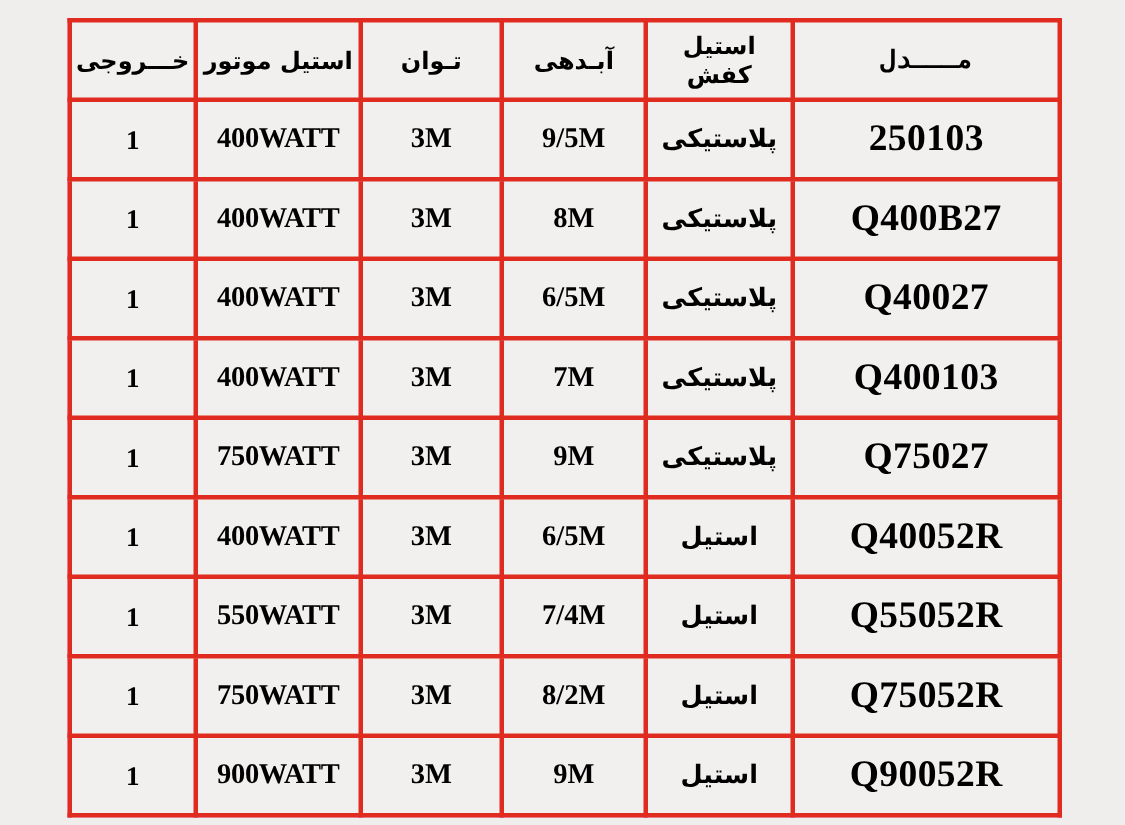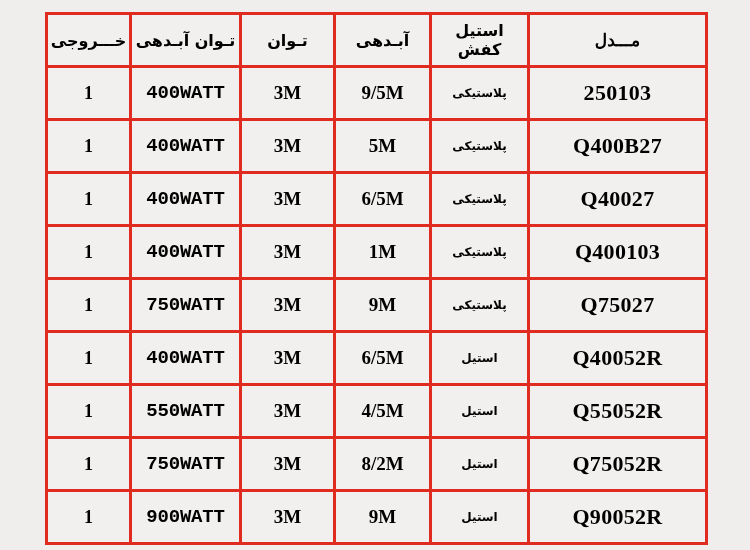--- a/index.html
+++ b/index.html
@@ -54,48 +54,48 @@
     font-size: 18px;
     letter-spacing: 0.5px;
   }
   thead th.fa {
     font-family: "DejaVu Sans", sans-serif;
     font-size: 16px;
     font-weight: bold;
   }
   td.fa {
     font-family: "DejaVu Sans", sans-serif;
-    font-size: 12px;
+    font-size: 17px;
     font-weight: bold;
   }
   td.model {
     font-family: "Liberation Serif", serif;
-    font-size: 22px;
+    font-size: 25px;
     font-weight: bold;
     letter-spacing: 0.3px;
   }
   td.num {
     font-family: "Liberation Serif", serif;
     font-size: 19px;
     font-weight: bold;
     margin-left: 24px;
   }
   td.power {
-    font-family: Liberation Mono, monospace;
+    font-family: Liberation Serif, serif;
     font-size: 19px;
     font-weight: bold;
     letter-spacing: -0.2px;
   }
   td.output {
     font-family: "Liberation Serif", serif;
     font-size: 18px;
     font-weight: bold;
   }
   thead th.model-head {
-    font-family: Liberation Serif, serif;
+    font-family: Liberation Mono, monospace;
     font-size: 17px;
     letter-spacing: 2px;
   }
 </style>
 </head>
 <body>
 
 <div class="page">
   <div class="table-wrap">
     <table class="spec">
@@ -103,57 +103,57 @@
         <col class="c-output">
         <col class="c-power">
         <col class="c-flow">
         <col class="c-height">
         <col class="c-body">
         <col class="c-model">
       </colgroup>
       <thead>
         <tr>
           <th class="fa">خـــروجی</th>
-          <th class="fa">تـوان آبـدهی</th>
+          <th class="fa">استیل موتور</th>
           <th class="fa">تـوان</th>
           <th class="fa">آبـدهی</th>
           <th class="fa">استیل کفش</th>
           <th class="model-head">مـــدل</th>
         </tr>
       </thead>
       <tbody>
         <tr>
           <td class="output">1</td>
           <td class="power">400WATT</td>
           <td class="num">3M</td>
           <td class="num">9/5M</td>
           <td class="fa">پلاستیکی</td>
           <td class="model">250103</td>
         </tr>
         <tr>
           <td class="output">1</td>
           <td class="power">400WATT</td>
           <td class="num">3M</td>
-          <td class="num">5M</td>
+          <td class="num">8M</td>
           <td class="fa">پلاستیکی</td>
           <td class="model">Q400B27</td>
         </tr>
         <tr>
           <td class="output">1</td>
           <td class="power">400WATT</td>
           <td class="num">3M</td>
           <td class="num">6/5M</td>
           <td class="fa">پلاستیکی</td>
           <td class="model">Q40027</td>
         </tr>
         <tr>
           <td class="output">1</td>
           <td class="power">400WATT</td>
           <td class="num">3M</td>
-          <td class="num">1M</td>
+          <td class="num">7M</td>
           <td class="fa">پلاستیکی</td>
           <td class="model">Q400103</td>
         </tr>
         <tr>
           <td class="output">1</td>
           <td class="power">750WATT</td>
           <td class="num">3M</td>
           <td class="num">9M</td>
           <td class="fa">پلاستیکی</td>
           <td class="model">Q75027</td>
@@ -163,21 +163,21 @@
           <td class="power">400WATT</td>
           <td class="num">3M</td>
           <td class="num">6/5M</td>
           <td class="fa">استیل</td>
           <td class="model">Q40052R</td>
         </tr>
         <tr>
           <td class="output">1</td>
           <td class="power">550WATT</td>
           <td class="num">3M</td>
-          <td class="num">4/5M</td>
+          <td class="num">7/4M</td>
           <td class="fa">استیل</td>
           <td class="model">Q55052R</td>
         </tr>
         <tr>
           <td class="output">1</td>
           <td class="power">750WATT</td>
           <td class="num">3M</td>
           <td class="num">8/2M</td>
           <td class="fa">استیل</td>
           <td class="model">Q75052R</td>

